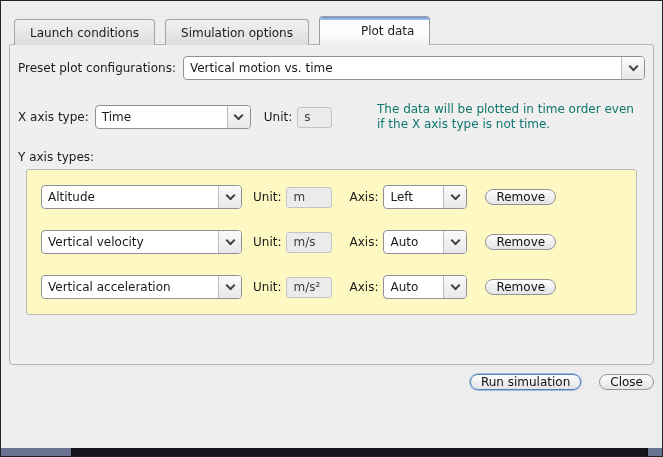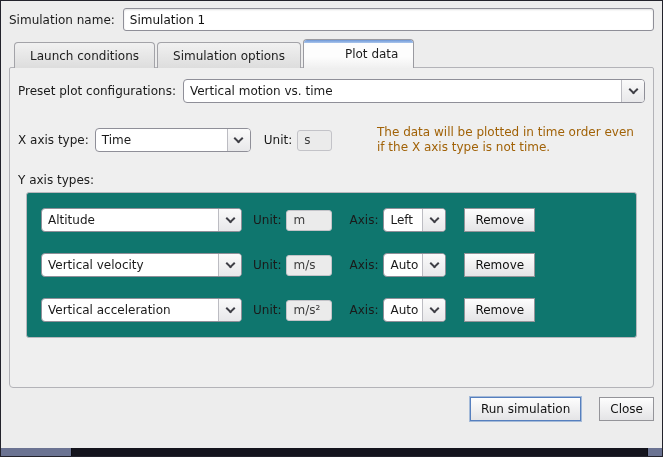--- a/index.html
+++ b/index.html
@@ -73,21 +73,21 @@
     display: flex; align-items: flex-end;
     margin-top: 7px; padding-left: 5px;
     height: 29px; position: relative; z-index: 2;
   }
   .tab {
     height: 26px; padding: 0 15px;
     display: flex; align-items: center;
     background: linear-gradient(#f1f1f1, #dddddd);
     border: 1px solid #a3a3a8; border-bottom: none;
     border-radius: 4px 4px 0 0;
-    margin-right: 2px; margin-bottom: -1px;
+    margin-right: 10px; margin-bottom: -1px;
     cursor: default; color: #1c1c1c;
   }
   .tab.selected {
     height: 29px;
     background: linear-gradient(#fdfdfd 60%, #f0f0f0);
     border-color: #9a9aa0;
     position: relative; overflow: hidden; padding-left: 41px;
   }
   .tab.selected::before {
     content: ""; position: absolute; top: 0; left: 0; right: 0; height: 3px;
@@ -124,44 +124,44 @@
     display: flex; align-items: center; padding: 0 6px;
   }
 
   .preset-row { gap: 7px; margin-top: 2px; }
   .preset-row .combo { flex: 1; gap: 48px; }
 
   .xaxis-row { margin-top: 22px; }
   .xaxis-row .combo { width: 156px; margin-left: 6px; }
   .xaxis-row .unit-lbl { margin-left: 13px; margin-right: 5px; }
   .xaxis-row .unit-field { width: 35px; }
-  .x-note { margin-left: auto; width: 268px; line-height: 1.25; color: #a16207; }
+  .x-note { margin-left: auto; width: 268px; line-height: 1.25; color: #0f766e; }
 
   .y-label { margin-top: 18px; }
 
   .groupbox {
     margin: 5px 8px 0 8px;
     border: 1px solid #b8b8bd; border-radius: 3px;
     padding: 15px 14px;
-    background: #0f766e;
+    background: #fef9c3;
   }
   .y-row { display: flex; align-items: center; margin-bottom: 21px; }
   .y-row:last-child { margin-bottom: 0; }
   .y-row .type-combo { width: 201px; }
   .y-row .unit-lbl { margin-left: 11px; margin-right: 5px; }
   .y-row .unit-field { width: 46px; }
   .y-row .axis-lbl { margin-left: 17px; margin-right: 5px; }
-  .y-row .axis-combo { width: 63px; }
+  .y-row .axis-combo { width: 84px; }
   .y-row .remove-btn { margin-left: 18px; }
 
   button.btn {
     font: inherit; color: #111;
-    height: 24px; padding: 0 10px;
+    height: 16px; padding: 0 10px;
     background: linear-gradient(#fdfdfd, #e4e4e6);
-    border: 1px solid #949499; border-radius: 0;
+    border: 1px solid #949499; border-radius: 8px;
     cursor: default;
   }
   button.btn.focused {
     border-color: #567fbe;
     box-shadow: 0 0 0 1px rgba(104,143,198,.55);
   }
   .panel-buttons { margin-top: 16px; display: flex; justify-content: space-between; align-items: center; }
 
   .footer { margin-top: 9px; display: flex; justify-content: flex-end; gap: 18px; align-items: center; }
 
@@ -181,24 +181,20 @@
   .spacer { flex: 1; }
 </style>
 </head>
 <body>
 
 <div class="window">
 
 
   <div class="content">
 
-    <div class="row name-row">
-      <span class="lbl">Simulation name:</span>
-      <input class="text-field" type="text" value="Simulation 1" style="">
-    </div>
 
     <div class="tabs">
       <div class="tab">Launch conditions</div>
       <div class="tab">Simulation options</div>
       <div class="tab selected">Plot data</div>
     </div>
 
     <div class="tab-panel">
 
       <div class="row preset-row">

